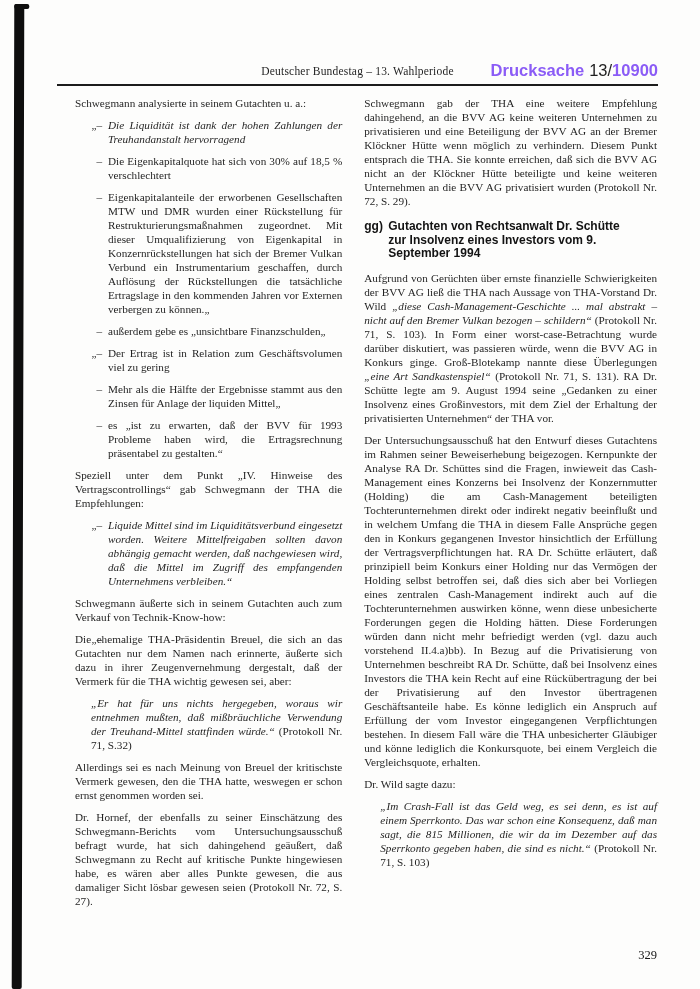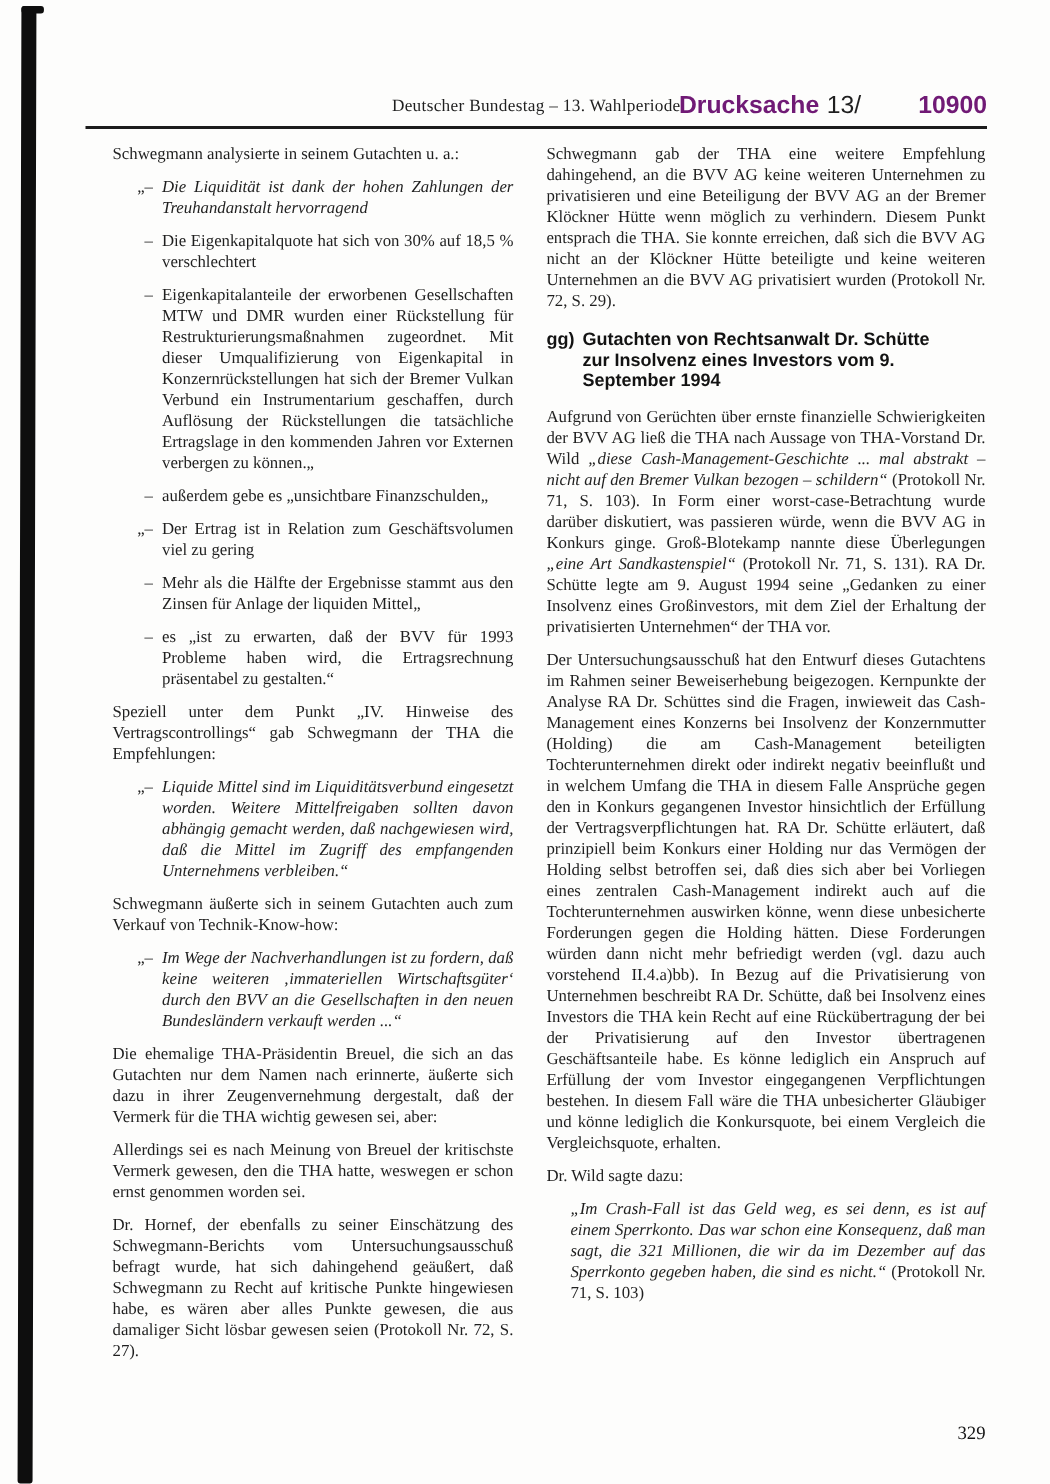--- a/index.html
+++ b/index.html
@@ -41,21 +41,21 @@
     text-align: center;
     font-size: 11.5px;
     letter-spacing: 0.2px;
   }
   .h-right {
     position: absolute; right: 0; bottom: 0;
     font-family: "Liberation Sans", sans-serif;
     font-size: 16.5px;
     white-space: nowrap;
   }
-  .h-right b { font-weight: 700; color: #701a75; margin-left: 38px; }
+  .h-right b { font-weight: 700; color: #8b5cf6; }
   .h-right .num-light { font-weight: 400; margin-left: 5px; text-align: center; }
 
   .rule {
     position: absolute;
     left: 57px; top: 84px;
     width: 601px; height: 2px;
     background: #1c1c1c;
   }
 
   .columns {
@@ -121,30 +121,31 @@
         <div class="block bullet"><span class="marker">„–</span><span class="it">Die Liquidität ist dank der hohen Zahlungen der Treuhandanstalt hervorragend</span></div>
         <div class="block bullet"><span class="marker">–</span><span>Die Eigenkapitalquote hat sich von 30% auf 18,5 % verschlechtert</span></div>
         <div class="block bullet"><span class="marker">–</span><span>Eigenkapitalanteile der erworbenen Gesellschaften MTW und DMR wurden einer Rückstellung für Restrukturierungsmaßnahmen zugeordnet. Mit dieser Umqualifizierung von Eigenkapital in Konzernrückstellungen hat sich der Bremer Vulkan Verbund ein Instrumentarium geschaffen, durch Auflösung der Rückstellungen die tatsächliche Ertragslage in den kommenden Jahren vor Externen verbergen zu können.„</span></div>
         <div class="block bullet"><span class="marker">–</span><span>außerdem gebe es „unsichtbare Finanzschulden„</span></div>
         <div class="block bullet"><span class="marker">„–</span><span>Der Ertrag ist in Relation zum Geschäftsvolumen viel zu gering</span></div>
         <div class="block bullet"><span class="marker">–</span><span>Mehr als die Hälfte der Ergebnisse stammt aus den Zinsen für Anlage der liquiden Mittel„</span></div>
         <div class="block bullet"><span class="marker">–</span><span>es „ist zu erwarten, daß der BVV für 1993 Probleme haben wird, die Ertragsrechnung präsentabel zu gestalten.“</span></div>
         <div class="block para"><span>Speziell unter dem Punkt „IV. Hinweise des Vertragscontrollings“ gab Schwegmann der THA die Empfehlungen:</span></div>
         <div class="block bullet"><span class="marker">„–</span><span class="it">Liquide Mittel sind im Liquiditätsverbund eingesetzt worden. Weitere Mittelfreigaben sollten davon abhängig gemacht werden, daß nachgewiesen wird, daß die Mittel im Zugriff des empfangenden Unternehmens verbleiben.“</span></div>
         <div class="block para"><span>Schwegmann äußerte sich in seinem Gutachten auch zum Verkauf von Technik-Know-how:</span></div>
-        <div class="block bullet"><span class="marker">„–</span><span class="it">Im Wege der Nachverhandlungen ist zu fordern, daß keine weiteren ‚immateriellen Wirtschaftsgüter‘ durch den BVV an die Gesellschaften in den neuen Bundesländern verkauft werden ...“</span></div>
+        <div class="block bullet"><span class="marker">„–</span></div>
         <div class="block para"><span>Die ehemalige THA-Präsidentin Breuel, die sich an das Gutachten nur dem Namen nach erinnerte, äußerte sich dazu in ihrer Zeugenvernehmung dergestalt, daß der Vermerk für die THA wichtig gewesen sei, aber:</span></div>
+        <div class="block quote"><span class="it">„Er hat für uns nichts hergegeben, woraus wir entnehmen mußten, daß mißbräuchliche Verwendung der Treuhand-Mittel stattfinden würde.“ </span><span>(Protokoll Nr. 71, S.32)</span></div>
         <div class="block para"><span>Allerdings sei es nach Meinung von Breuel der kritischste Vermerk gewesen, den die THA hatte, weswegen er schon ernst genommen worden sei.</span></div>
         <div class="block para"><span>Dr. Hornef, der ebenfalls zu seiner Einschätzung des Schwegmann-Berichts vom Untersuchungsausschuß befragt wurde, hat sich dahingehend geäußert, daß Schwegmann zu Recht auf kritische Punkte hingewiesen habe, es wären aber alles Punkte gewesen, die aus damaliger Sicht lösbar gewesen seien (Protokoll Nr. 72, S. 27).</span></div>
       </div>
     <div class="col col-right" lang="de">
         <div class="block para"><span>Schwegmann gab der THA eine weitere Empfehlung dahingehend, an die BVV AG keine weiteren Unternehmen zu privatisieren und eine Beteiligung der BVV AG an der Bremer Klöckner Hütte wenn möglich zu verhindern. Diesem Punkt entsprach die THA. Sie konnte erreichen, daß sich die BVV AG nicht an der Klöckner Hütte beteiligte und keine weiteren Unternehmen an die BVV AG privatisiert wurden (Protokoll Nr. 72, S. 29).</span></div>
         <div class="block heading"><span class="marker">gg)</span><span>Gutachten von Rechtsanwalt Dr. Schütte</span><br><span>zur Insolvenz eines Investors vom 9. September 1994</span></div>
         <div class="block para"><span>Aufgrund von Gerüchten über ernste finanzielle Schwierigkeiten der BVV AG ließ die THA nach Aussage von THA-Vorstand Dr. Wild </span><span class="it">„diese Cash-Management-Geschichte ... mal abstrakt – nicht auf den Bremer Vulkan bezogen – schildern“</span><span> (Protokoll Nr. 71, S. 103). In Form einer worst-case-Betrachtung wurde darüber diskutiert, was passieren würde, wenn die BVV AG in Konkurs ginge. Groß-Blotekamp nannte diese Überlegungen </span><span class="it">„eine Art Sandkastenspiel“</span><span> (Protokoll Nr. 71, S. 131). RA Dr. Schütte legte am 9. August 1994 seine „Gedanken zu einer Insolvenz eines Großinvestors, mit dem Ziel der Erhaltung der privatisierten Unternehmen“ der THA vor.</span></div>
         <div class="block para"><span>Der Untersuchungsausschuß hat den Entwurf dieses Gutachtens im Rahmen seiner Beweiserhebung beigezogen. Kernpunkte der Analyse RA Dr. Schüttes sind die Fragen, inwieweit das Cash-Management eines Konzerns bei Insolvenz der Konzernmutter (Holding) die am Cash-Management beteiligten Tochterunternehmen direkt oder indirekt negativ beeinflußt und in welchem Umfang die THA in diesem Falle Ansprüche gegen den in Konkurs gegangenen Investor hinsichtlich der Erfüllung der Vertragsverpflichtungen hat. RA Dr. Schütte erläutert, daß prinzipiell beim Konkurs einer Holding nur das Vermögen der Holding selbst betroffen sei, daß dies sich aber bei Vorliegen eines zentralen Cash-Management indirekt auch auf die Tochterunternehmen auswirken könne, wenn diese unbesicherte Forderungen gegen die Holding hätten. Diese Forderungen würden dann nicht mehr befriedigt werden (vgl. dazu auch vorstehend II.4.a)bb). In Bezug auf die Privatisierung von Unternehmen beschreibt RA Dr. Schütte, daß bei Insolvenz eines Investors die THA kein Recht auf eine Rückübertragung der bei der Privatisierung auf den Investor übertragenen Geschäftsanteile habe. Es könne lediglich ein Anspruch auf Erfüllung der vom Investor eingegangenen Verpflichtungen bestehen. In diesem Fall wäre die THA unbesicherter Gläubiger und könne lediglich die Konkursquote, bei einem Vergleich die Vergleichsquote, erhalten.</span></div>
         <div class="block para"><span>Dr. Wild sagte dazu:</span></div>
-        <div class="block quote"><span class="it">„Im Crash-Fall ist das Geld weg, es sei denn, es ist auf einem Sperrkonto. Das war schon eine Konsequenz, daß man sagt, die 321 Millionen, die wir da im Dezember auf das Sperrkonto gegeben haben, die sind es nicht.“ </span><span>(Protokoll Nr. 71, S. 103)</span></div>
+        <div class="block quote"><span class="it">„Im Crash-Fall ist das Geld weg, es sei denn, es ist auf einem Sperrkonto. Das war schon eine Konsequenz, daß man sagt, die 815 Millionen, die wir da im Dezember auf das Sperrkonto gegeben haben, die sind es nicht.“ </span><span>(Protokoll Nr. 71, S. 103)</span></div>
       </div>
   </div>
 
   <div class="pagenum">329</div>
 
 </div>
 
 </body></html>

